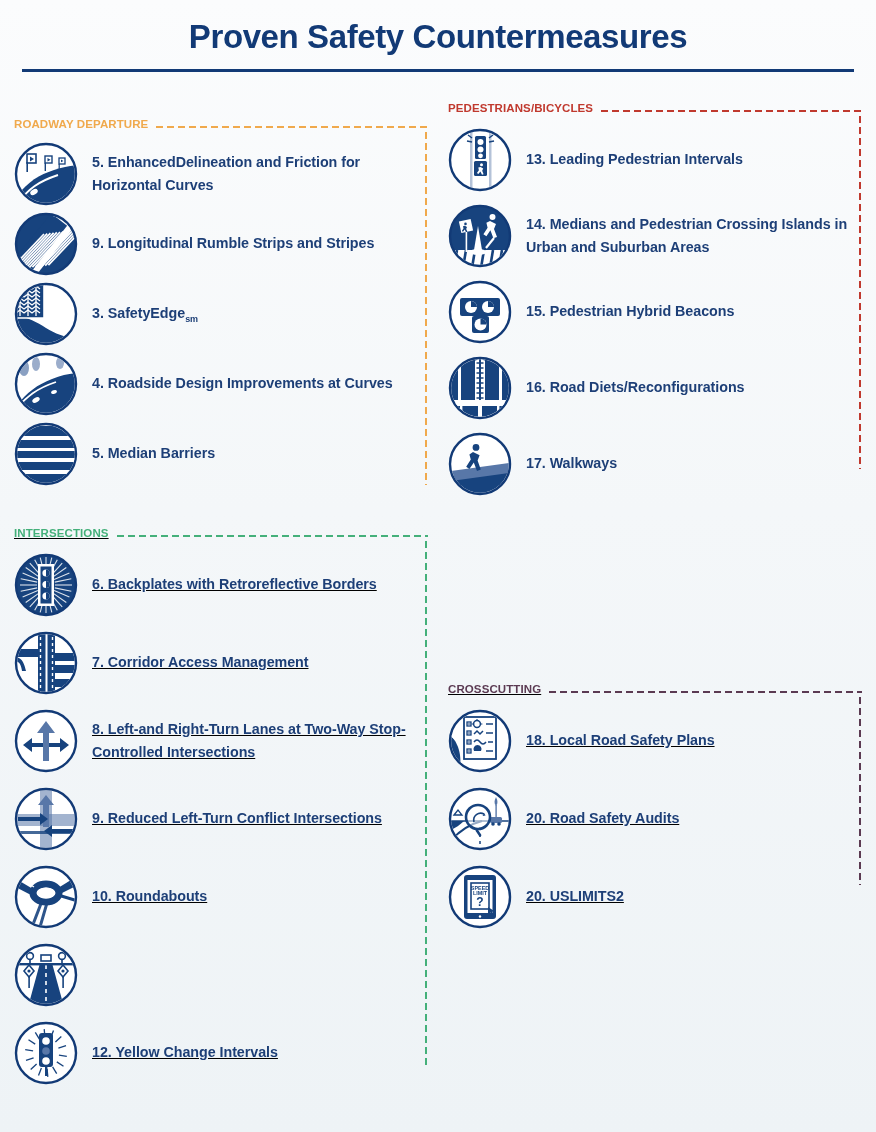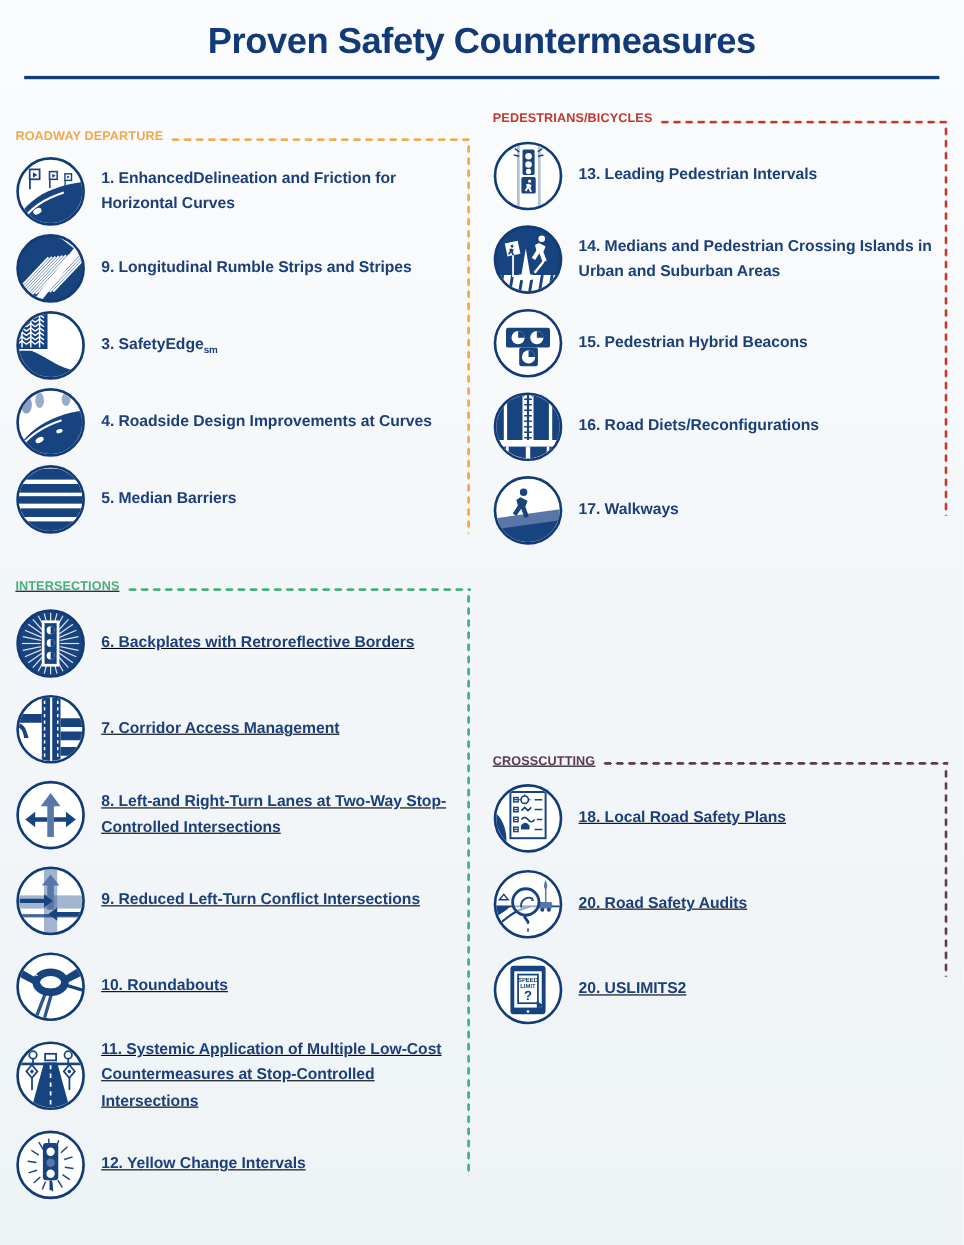--- a/index.html
+++ b/index.html
@@ -152,21 +152,21 @@
                       <rect x="45" y="16" width="6" height="6" fill="#fff" stroke="#17437e" stroke-width="1.3"></rect>
                       <path d="M16 14.5l4 2.5-4 2.5z" fill="#17437e"></path>
                       <path d="M33.5 16l3 1.8-3 1.8z" fill="#17437e"></path>
                       <path d="M47 17.5l2.4 1.4-2.4 1.4z" fill="#17437e"></path>
                       <rect x="12.4" y="20" width="1.6" height="10" fill="#17437e"></rect>
                       <rect x="30.6" y="21" width="1.4" height="8" fill="#17437e"></rect>
                       <rect x="44.6" y="22" width="1.2" height="7" fill="#17437e"></rect>
                     </g>
                   </svg>
                 </div>
-                <div class="item-label">1. EnhancedDelineation and Friction for Horizontal Curves</div>
+                <div class="item-label">5. EnhancedDelineation and Friction for Horizontal Curves</div>
               </div>
               <div class="item">
                 <div class="icon-wrap">
                   <svg viewBox="0 0 64 64" xmlns="http://www.w3.org/2000/svg">
                     <circle cx="32" cy="32" r="30" fill="#17437e" stroke="#123a76" stroke-width="2.4"></circle>
                     <clipPath id="c2">
                       <circle cx="32" cy="32" r="28.8"></circle>
                     </clipPath>
                     <g clip-path="url(#c2)">
                       <path d="M46 -4 L64 10 L20 66 L0 52 Z" fill="#fff"></path>
@@ -600,21 +600,20 @@
                       <rect x="47.2" y="16" width="1.6" height="6" fill="#17437e"></rect>
                       <path d="M10 28 l5 -6 l5 6 l-5 6 z" fill="#fff" stroke="#17437e" stroke-width="1.6"></path>
                       <circle cx="15" cy="28" r="1.6" fill="#17437e"></circle>
                       <rect x="14.3" y="33" width="1.6" height="12" fill="#17437e"></rect>
                       <path d="M44 28 l5 -6 l5 6 l-5 6 z" fill="#fff" stroke="#17437e" stroke-width="1.6"></path>
                       <circle cx="49" cy="28" r="1.6" fill="#17437e"></circle>
                       <rect x="48.3" y="33" width="1.6" height="12" fill="#17437e"></rect>
                     </g>
                   </svg>
                 </div>
-                <div class="item-label">11. Systemic Application of Multiple Low-Cost Countermeasures at Stop-Controlled Intersections</div>
               </div>
               <div class="item">
                 <div class="icon-wrap">
                   <svg viewBox="0 0 64 64" xmlns="http://www.w3.org/2000/svg">
                     <circle cx="32" cy="32" r="30" fill="#fff" stroke="#123a76" stroke-width="2.4"></circle>
                     <g stroke="#17437e" stroke-width="1.3">
                       <line x1="44.9" y1="34.2" x2="52.8" y2="35.3"></line>
                       <line x1="42.8" y1="40.9" x2="49.5" y2="45.3"></line>
                       <line x1="38.6" y1="45.8" x2="42.7" y2="52.7"></line>
                       <line x1="33.1" y1="47.9" x2="33.8" y2="55.9"></line>

